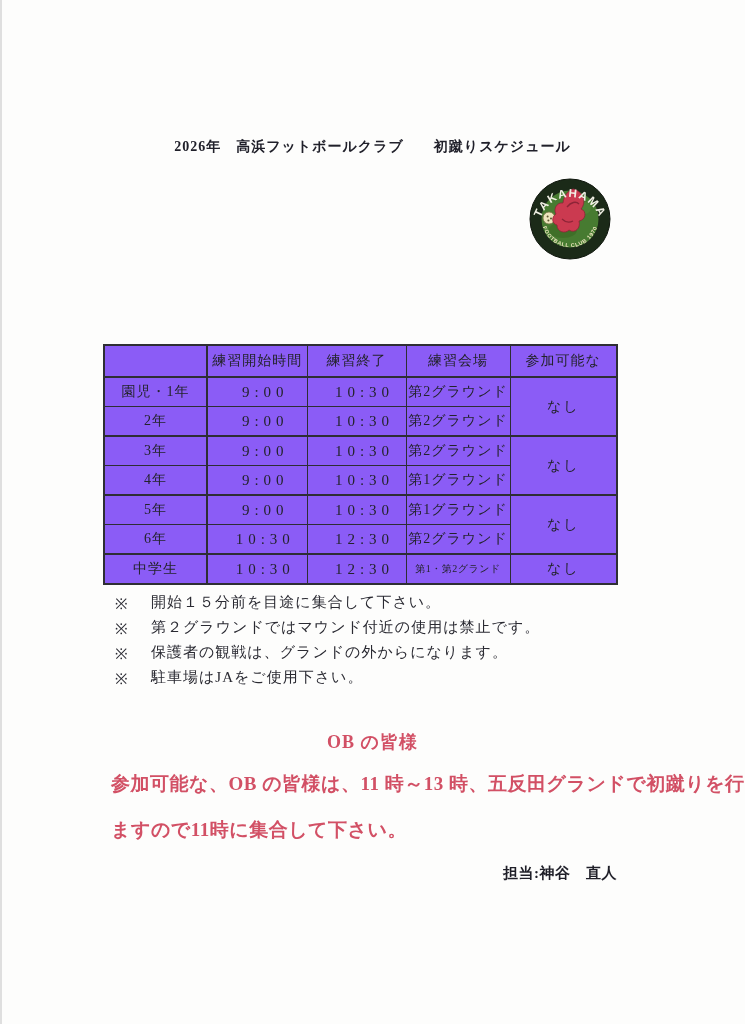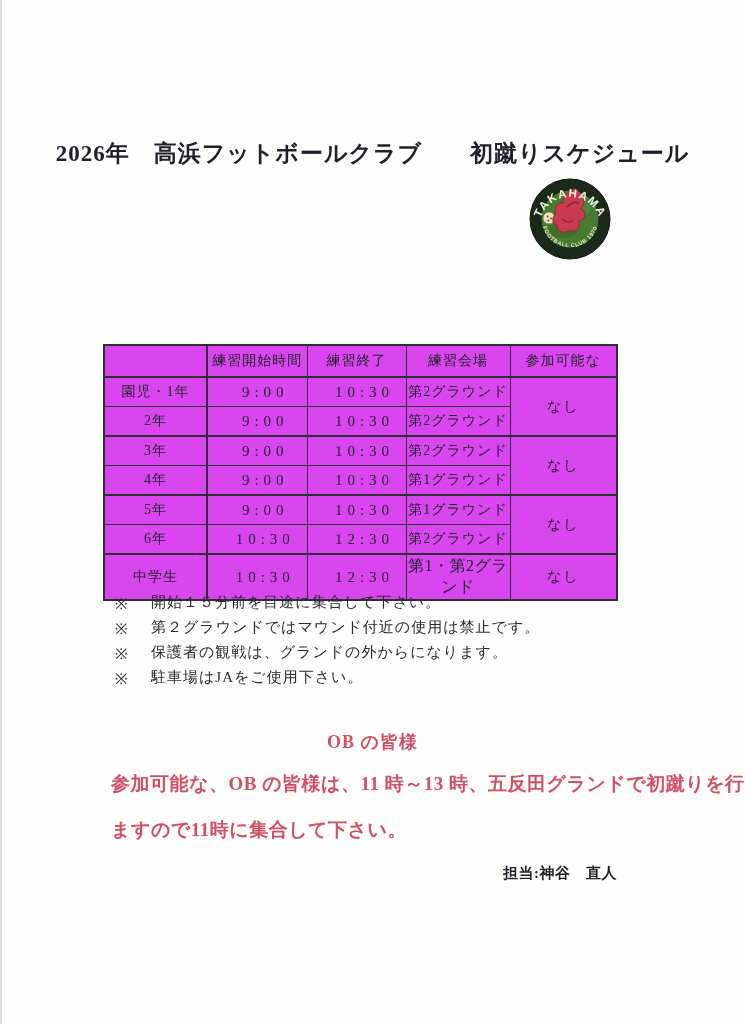--- a/index.html
+++ b/index.html
@@ -9,43 +9,43 @@
     margin:0 auto;
     background:#fdfdfc;
     overflow:hidden;
     font-family:"Liberation Serif","DejaVu Serif",serif;
     color:#23232b;
   }
   .scan-edge{position:absolute;left:0;top:0;bottom:0;width:2px;background:#c6c6c6;opacity:.55;}
 
   .doc-title{
     position:absolute;top:138px;left:0;width:100%;
-    text-align:center;font-size:23px;font-weight:700;letter-spacing:1px;
+    text-align:center;font-size:14px;font-weight:700;letter-spacing:1px;
     color:#20202a;
   }
 
   .club-logo{position:absolute;left:529px;top:178px;width:82px;height:82px;}
 
   .info-line{position:absolute;left:110px;font-size:17px;font-weight:700;letter-spacing:.5px;color:#23232b;}
   .info-datetime{top:236px;}
   .info-location{top:270px;}
 
   .sched-wrap{position:absolute;left:103px;top:344px;}
-  table.sched{border-collapse:collapse;table-layout:fixed;background:#d946ef;}
+  table.sched{border-collapse:collapse;table-layout:fixed;background:#8b5cf6;}
   table.sched,table.sched th,table.sched td{border:1px solid #2e2e34;}
   table.sched{border-width:2px;}
   table.sched th{
     height:28px;font-size:14px;font-weight:400;letter-spacing:1px;
     border-bottom-width:2px;border-top-width:2px;
   }
   table.sched td{height:26px;text-align:center;font-size:14px;letter-spacing:1px;}
   table.sched td.grade,table.sched th.grade{border-left-width:2px;border-right-width:2px;}
   table.sched tr.group-start td{border-top-width:2px;}
   table.sched td.time{font-size:15px;letter-spacing:5px;padding-left:17px;}
-  table.sched td.venue-small{font-size:16px;letter-spacing:.5px;}
+  table.sched td.venue-small{font-size:10px;letter-spacing:.5px;}
   table.sched td.tonjiru{letter-spacing:2px;}
 
   .notes{position:absolute;left:115px;top:593px;}
   .note-item{height:25px;font-size:15px;letter-spacing:1px;color:#2a2a32;display:flex;}
   .note-item .mark{width:36px;}
 
   .ob-heading{
     position:absolute;top:730px;left:0;width:100%;text-align:center;
     font-size:18px;font-weight:700;letter-spacing:1px;color:#d25065;
   }

